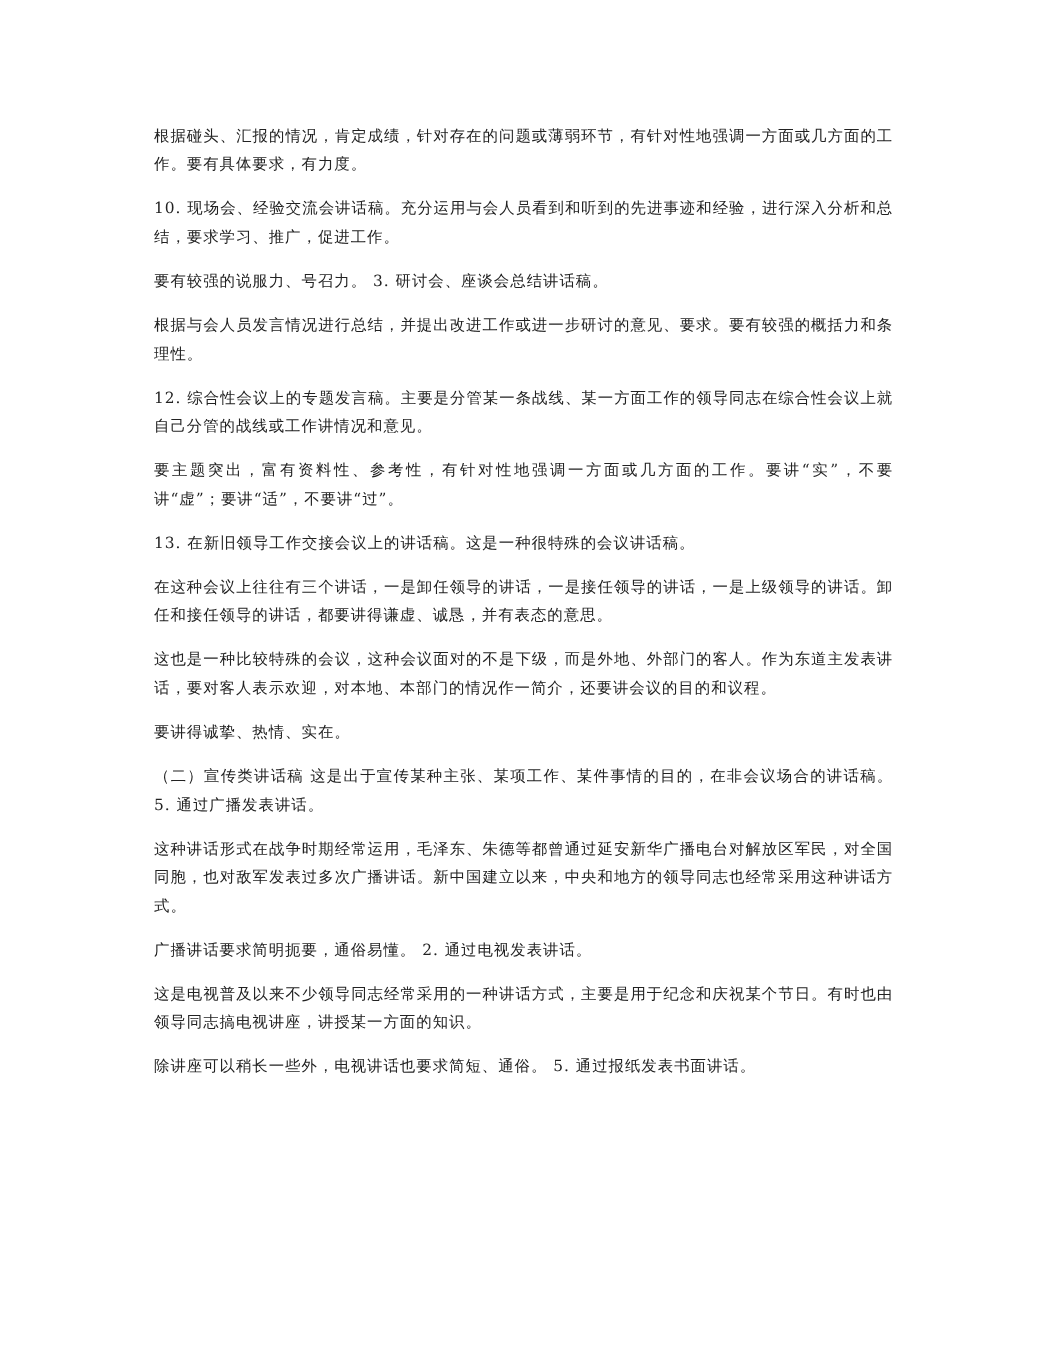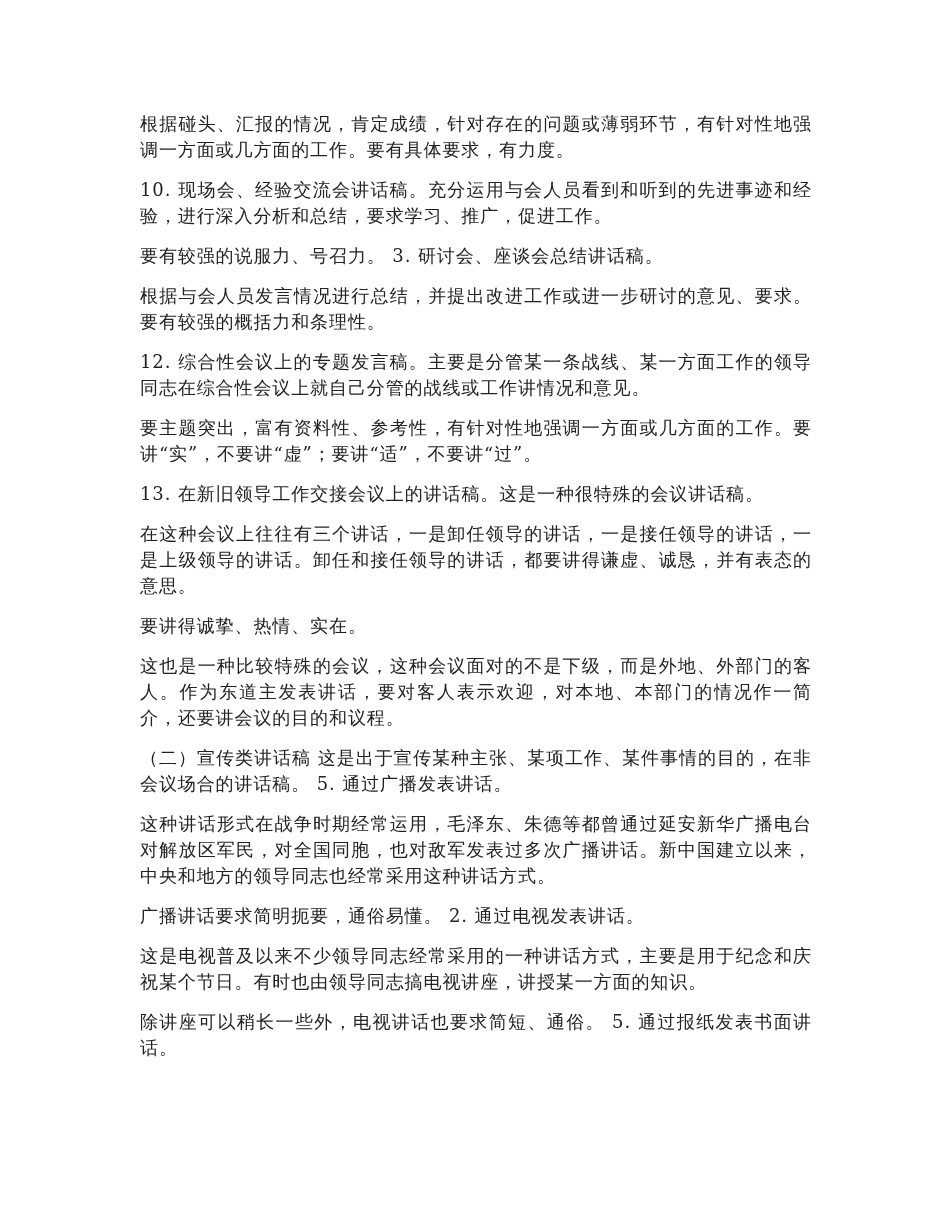--- a/index.html
+++ b/index.html
@@ -16,39 +16,39 @@
     color: #222222;
   }
   .page {
     position: absolute;
     left: 140px;
     top: 111px;
     width: 672px;
   }
   .para {
     margin: 0 0 14px 0;
-    font-size: 18px;
+    font-size: 14px;
     line-height: 26px;
     letter-spacing: 0.9px;
     text-align: justify;
     word-break: break-all;
   }
 </style>
 </head>
 <body>
 
 <div class="page">
   <p class="para">根据碰头、汇报的情况，肯定成绩，针对存在的问题或薄弱环节，有针对性地强调一方面或几方面的工作。要有具体要求，有力度。</p>
   <p class="para">10. 现场会、经验交流会讲话稿。充分运用与会人员看到和听到的先进事迹和经验，进行深入分析和总结，要求学习、推广，促进工作。</p>
   <p class="para">要有较强的说服力、号召力。 3. 研讨会、座谈会总结讲话稿。</p>
   <p class="para">根据与会人员发言情况进行总结，并提出改进工作或进一步研讨的意见、要求。要有较强的概括力和条理性。</p>
   <p class="para">12. 综合性会议上的专题发言稿。主要是分管某一条战线、某一方面工作的领导同志在综合性会议上就自己分管的战线或工作讲情况和意见。</p>
   <p class="para">要主题突出，富有资料性、参考性，有针对性地强调一方面或几方面的工作。要讲“实”，不要讲“虚”；要讲“适”，不要讲“过”。</p>
   <p class="para">13. 在新旧领导工作交接会议上的讲话稿。这是一种很特殊的会议讲话稿。</p>
   <p class="para">在这种会议上往往有三个讲话，一是卸任领导的讲话，一是接任领导的讲话，一是上级领导的讲话。卸任和接任领导的讲话，都要讲得谦虚、诚恳，并有表态的意思。</p>
+  <p class="para">这也是一种比较特殊的会议，这种会议面对的不是下级，而是外地、外部门的客人。作为东道主发表讲话，要对客人表示欢迎，对本地、本部门的情况作一简介，还要讲会议的目的和议程。</p>
   <p class="para">要讲得诚挚、热情、实在。</p>
-  <p class="para">这也是一种比较特殊的会议，这种会议面对的不是下级，而是外地、外部门的客人。作为东道主发表讲话，要对客人表示欢迎，对本地、本部门的情况作一简介，还要讲会议的目的和议程。</p>
   <p class="para">（二）宣传类讲话稿 这是出于宣传某种主张、某项工作、某件事情的目的，在非会议场合的讲话稿。 5. 通过广播发表讲话。</p>
   <p class="para">这种讲话形式在战争时期经常运用，毛泽东、朱德等都曾通过延安新华广播电台对解放区军民，对全国同胞，也对敌军发表过多次广播讲话。新中国建立以来，中央和地方的领导同志也经常采用这种讲话方式。</p>
   <p class="para">广播讲话要求简明扼要，通俗易懂。 2. 通过电视发表讲话。</p>
   <p class="para">这是电视普及以来不少领导同志经常采用的一种讲话方式，主要是用于纪念和庆祝某个节日。有时也由领导同志搞电视讲座，讲授某一方面的知识。</p>
   <p class="para">除讲座可以稍长一些外，电视讲话也要求简短、通俗。 5. 通过报纸发表书面讲话。</p>
 </div>
 
 </body></html>

